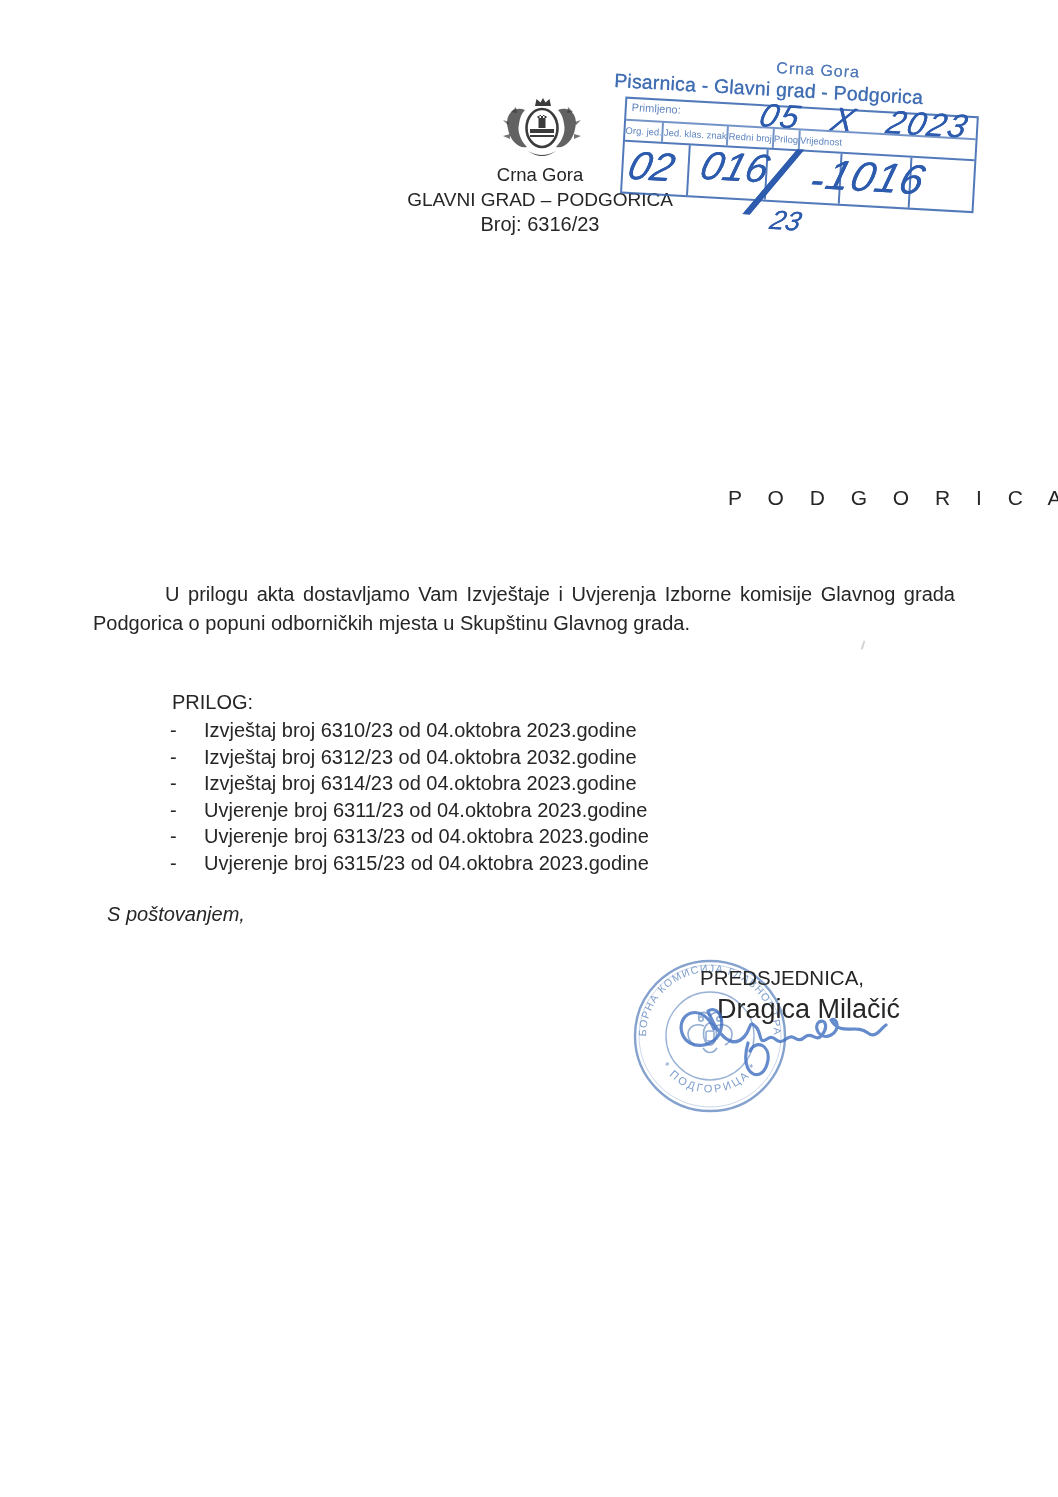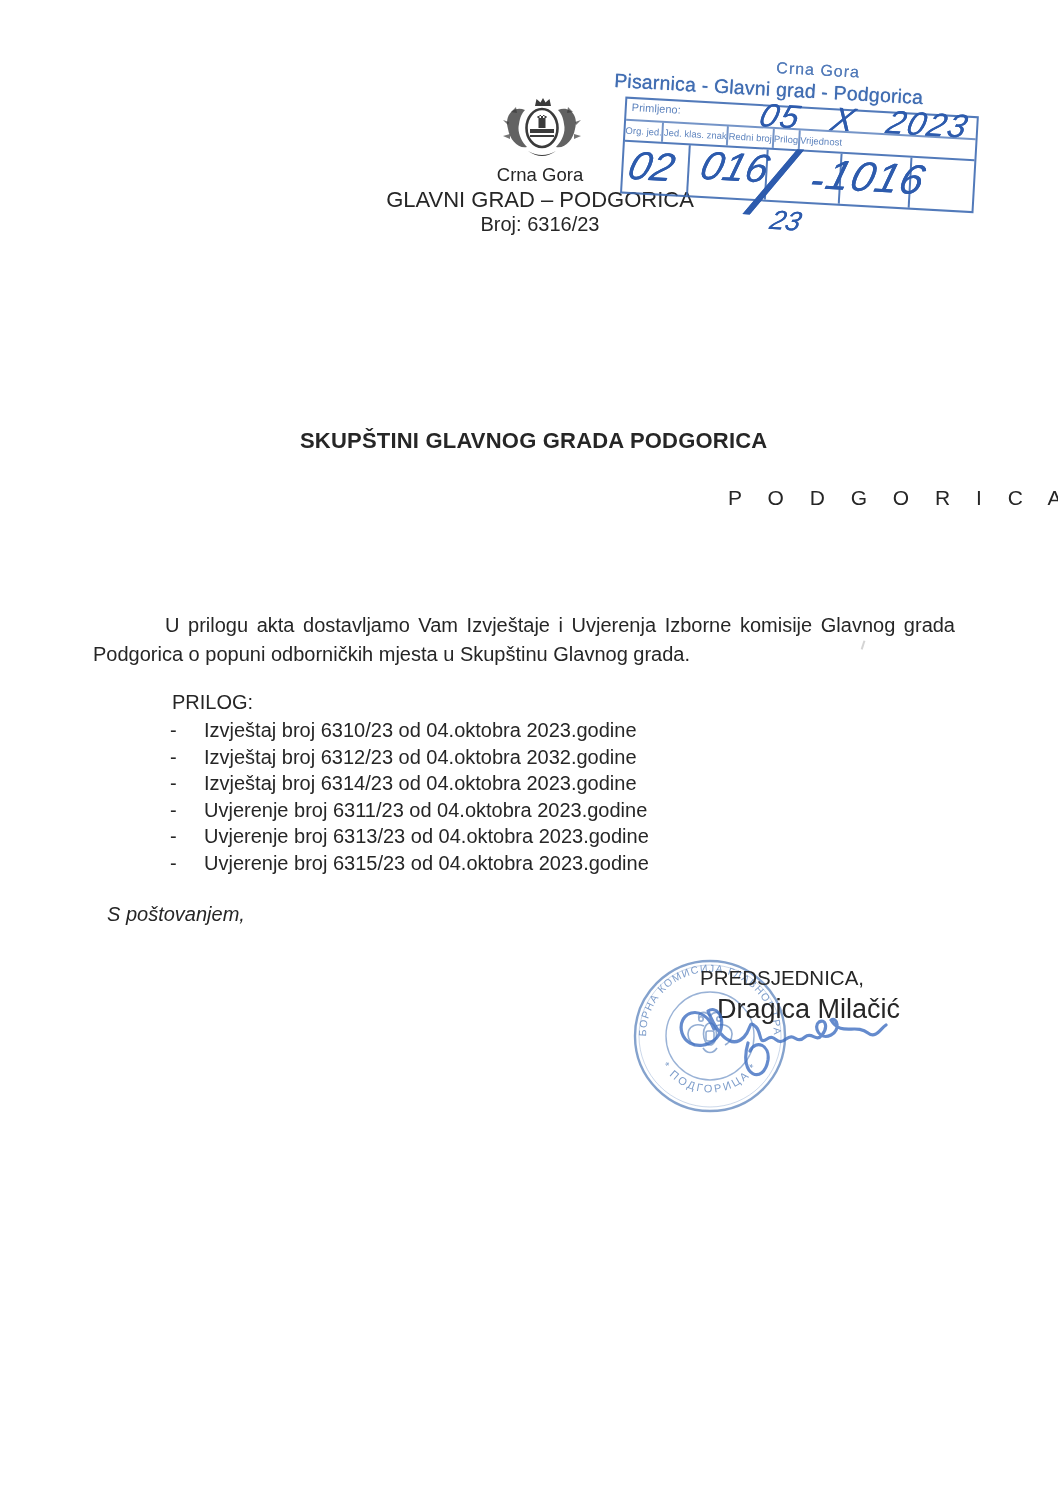--- a/index.html
+++ b/index.html
@@ -10,21 +10,21 @@
   }
   .page{position:absolute;inset:0;}
 
   
   .coat{position:absolute;left:499px;top:96px;width:86px;height:64px;}
   .letterhead{
     position:absolute;top:163px;left:22px;width:1036px;
     text-align:center;font-size:20px;line-height:24.5px;white-space:nowrap;
   }
   .letterhead .country{font-size:18.5px;}
-  .letterhead .city{font-size:22px;}
+  .letterhead .city{font-size:19px;}
 
   
   .stamp{
     position:absolute;left:616px;top:50px;width:372px;
     transform:rotate(3.2deg);transform-origin:0 0;
     color:#3766ae;z-index:2;
   }
   .stamp .s-country{text-align:center;padding-left:34px;font-size:16px;letter-spacing:1px;opacity:.85;text-shadow:0 0 .6px #3766ae;}
   .stamp .s-office{font-size:19.5px;letter-spacing:.2px;opacity:.95;text-shadow:0 0 .7px #3766ae;margin-top:1px;}
   .stamp-table{
@@ -54,21 +54,21 @@
   .hand-klas{left:92px;top:90px;font-size:40px;}
   .hand-slash{left:150px;top:78px;font-size:92px;transform:skewX(-16deg);}
   .hand-denom{left:164px;top:148px;font-size:27px;}
   .hand-dash{left:202px;top:98px;font-size:40px;}
   .hand-redni{left:218px;top:92px;font-size:42px;letter-spacing:1px;}
 
   
   .recipient-1{position:absolute;left:300px;top:428px;font-size:22px;font-weight:bold;letter-spacing:.2px;white-space:nowrap;}
   .recipient-2{position:absolute;left:728px;top:486px;font-size:21px;letter-spacing:10px;white-space:nowrap;}
   .body-par{
-    position:absolute;left:93px;top:611px;width:862px;
+    position:absolute;left:93px;top:580px;width:862px;
     font-size:20px;line-height:29px;text-align:justify;text-indent:72px;
   }
   .prilog-label{position:absolute;left:172px;top:691px;font-size:20px;}
   .prilog-list{position:absolute;left:170px;top:717px;font-size:20px;line-height:26.5px;}
   .prilog-list .li{display:flex;}
   .prilog-list .dash{width:34px;flex:none;}
   .salutation{position:absolute;left:107px;top:903px;font-size:20px;font-style:italic;}
 
   
   .signer-title{position:absolute;left:700px;top:966px;font-size:20.5px;z-index:3;white-space:nowrap;}
@@ -130,21 +130,20 @@
     </div>
     <span class="hand hand-date">05 X 2023</span>
     <span class="hand hand-org">02</span>
     <span class="hand hand-klas">016</span>
     <span class="hand hand-slash">/</span>
     <span class="hand hand-denom">23</span>
     <span class="hand hand-dash">-</span>
     <span class="hand hand-redni">1016</span>
   </div>
 
-  <div class="recipient-1">SKUPŠTINI GLAVNOG GRADA PODGORICA</div>
   <div class="recipient-2">P O D G O R I C A</div>
 
   <div class="body-par">U prilogu akta dostavljamo Vam Izvještaje i Uvjerenja Izborne komisije Glavnog grada Podgorica o popuni odborničkih mjesta u Skupštinu Glavnog grada.</div>
   <div class="noise-mark"></div>
 
   <div class="prilog-label">PRILOG:</div>
   <div class="prilog-list">
 
       <div class="li">
         <span class="dash">-</span>

